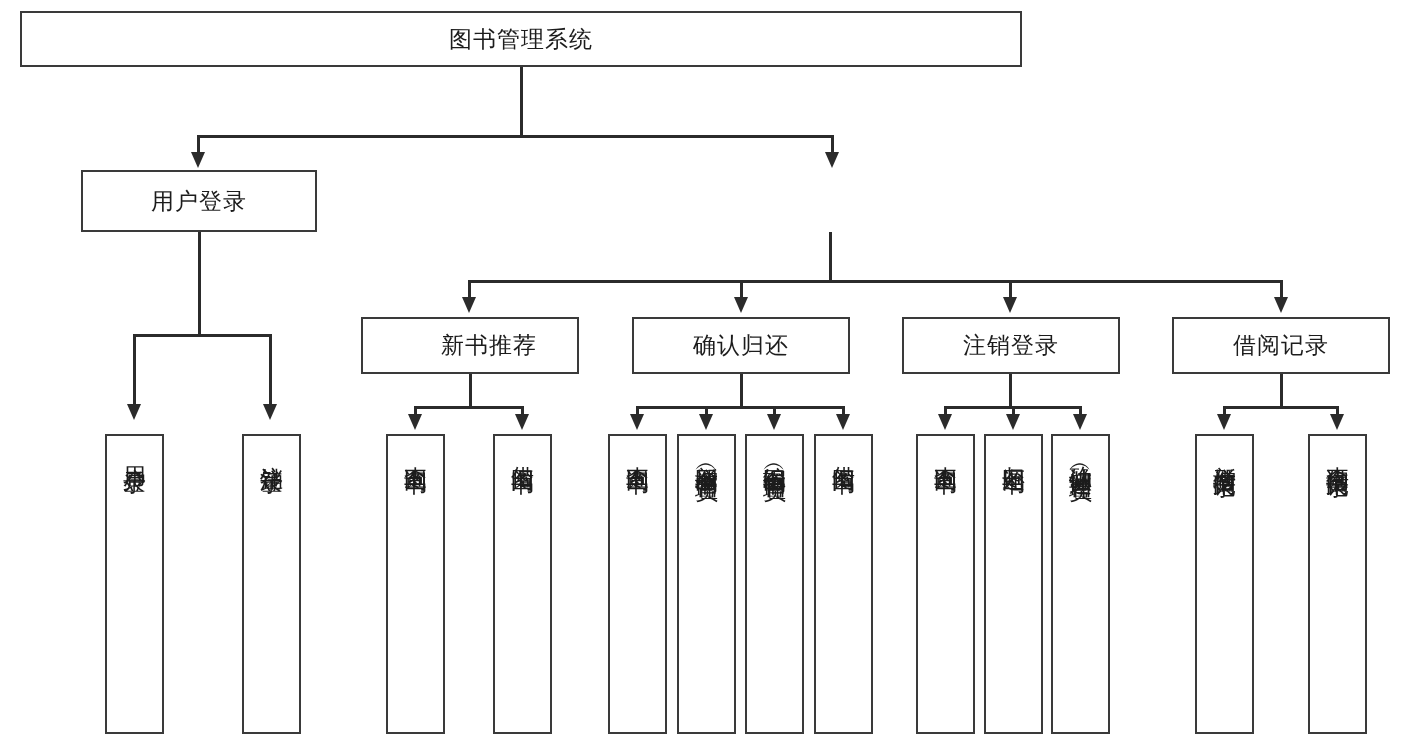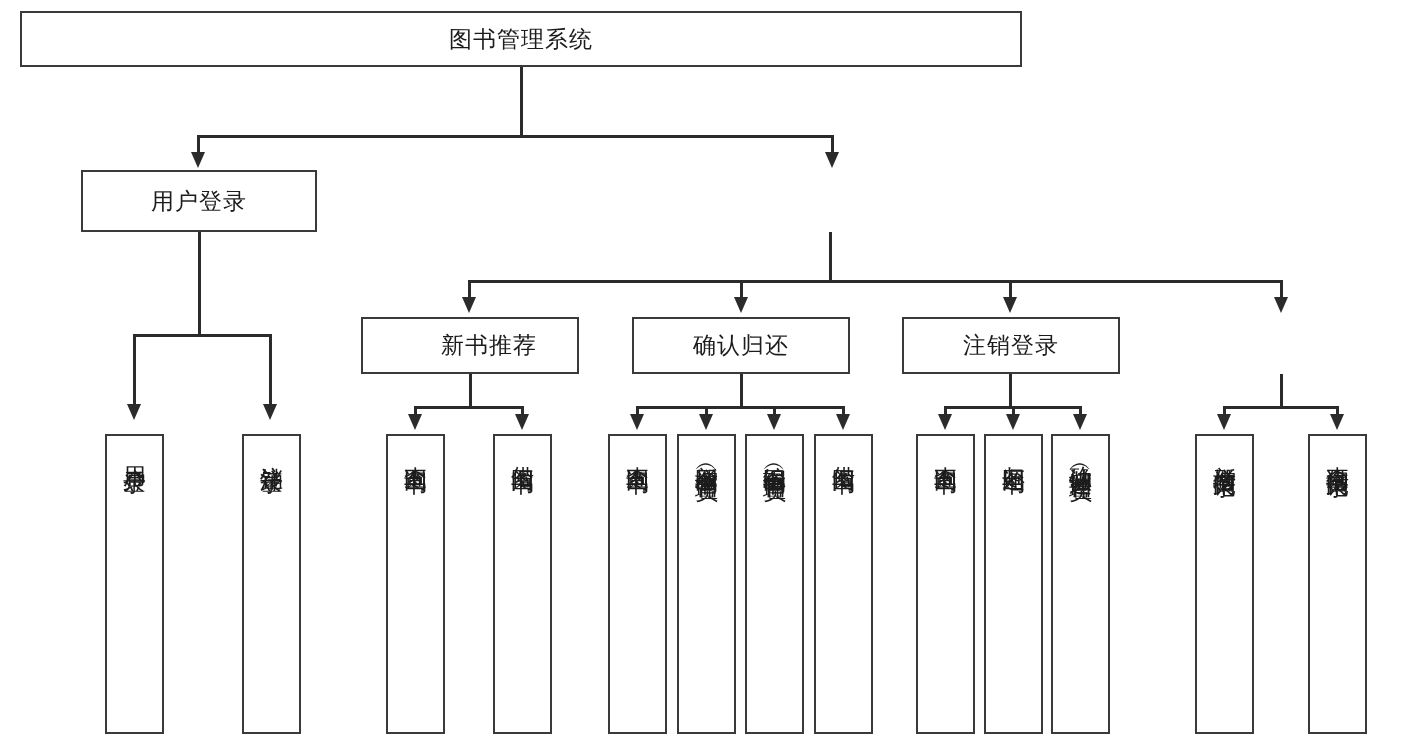--- a/index.html
+++ b/index.html
@@ -116,20 +116,23 @@
 
   <div class="node" style="left:361px;top:317px;width:218px;height:57px;padding-left:38px;">
     <span class="label">新书推荐</span>
   </div>
   <div class="node" style="left:632px;top:317px;width:218px;height:57px;">
     <span class="label">确认归还</span>
   </div>
   <div class="node" style="left:902px;top:317px;width:218px;height:57px;">
     <span class="label">注销登录</span>
   </div>
+  <div class="node" style="left:1172px;top:317px;width:218px;height:57px;">
+    <span class="label">借阅记录</span>
+  </div>
 
   <div class="vline" style="left:469px;top:374px;height:33px;"></div>
   <div class="hline" style="left:414px;top:406px;width:110px;"></div>
   <div class="vline" style="left:414px;top:406px;height:12px;"></div>
   <div class="arrow" style="left:408px;top:414px;"></div>
   <div class="vline" style="left:521px;top:406px;height:12px;"></div>
   <div class="arrow" style="left:515px;top:414px;"></div>
 
   <div class="vline" style="left:740px;top:374px;height:33px;"></div>
   <div class="hline" style="left:636px;top:406px;width:208px;"></div>

